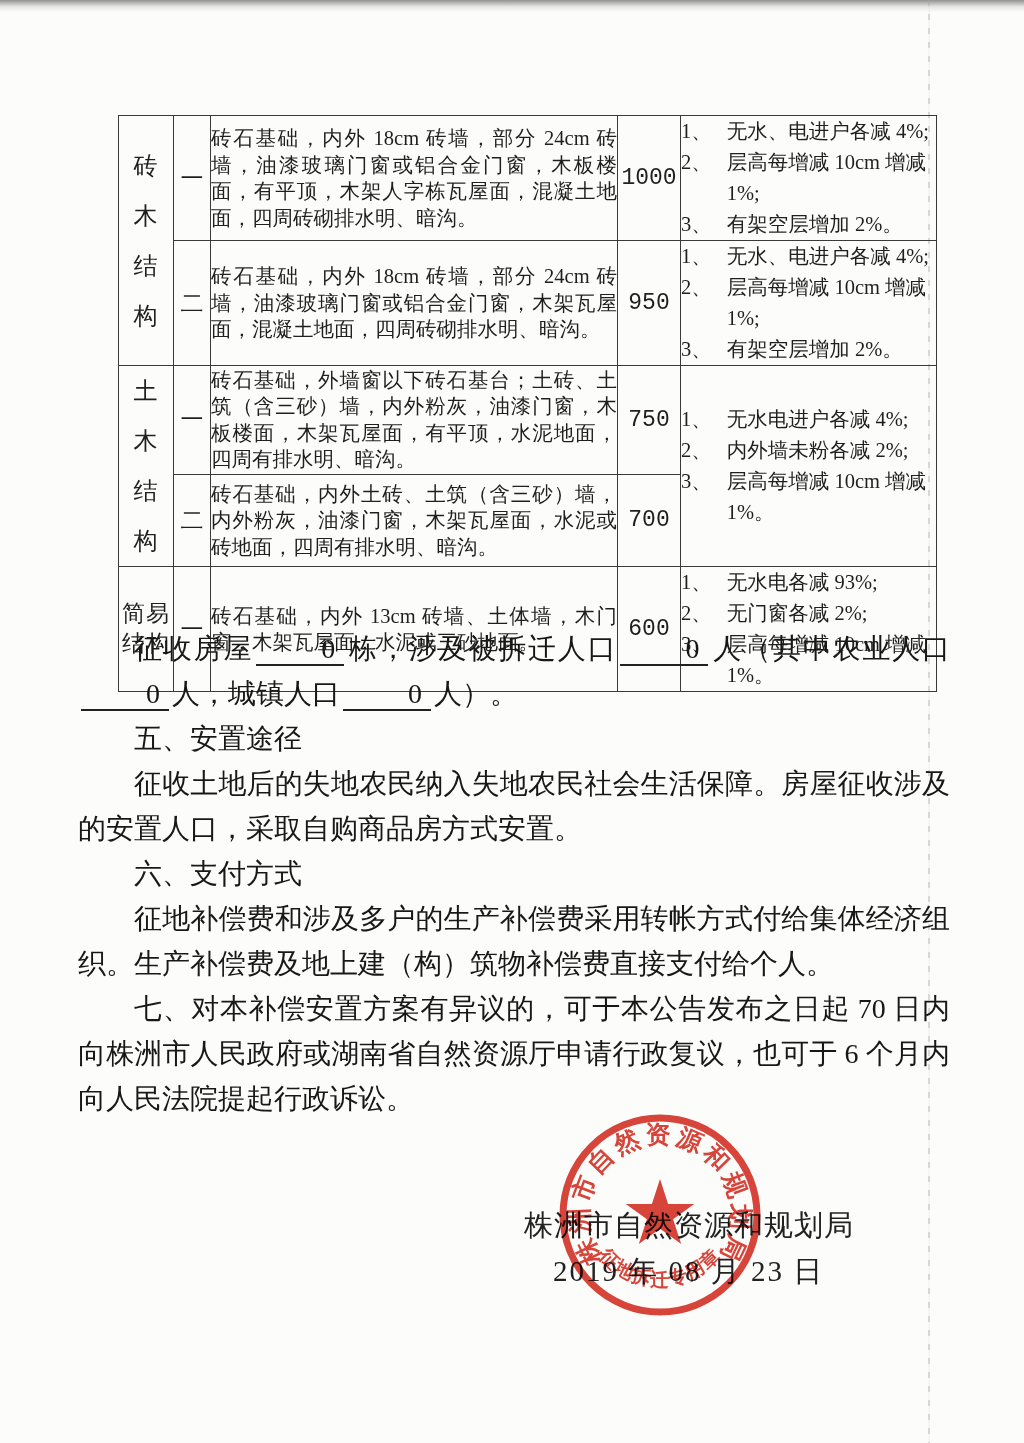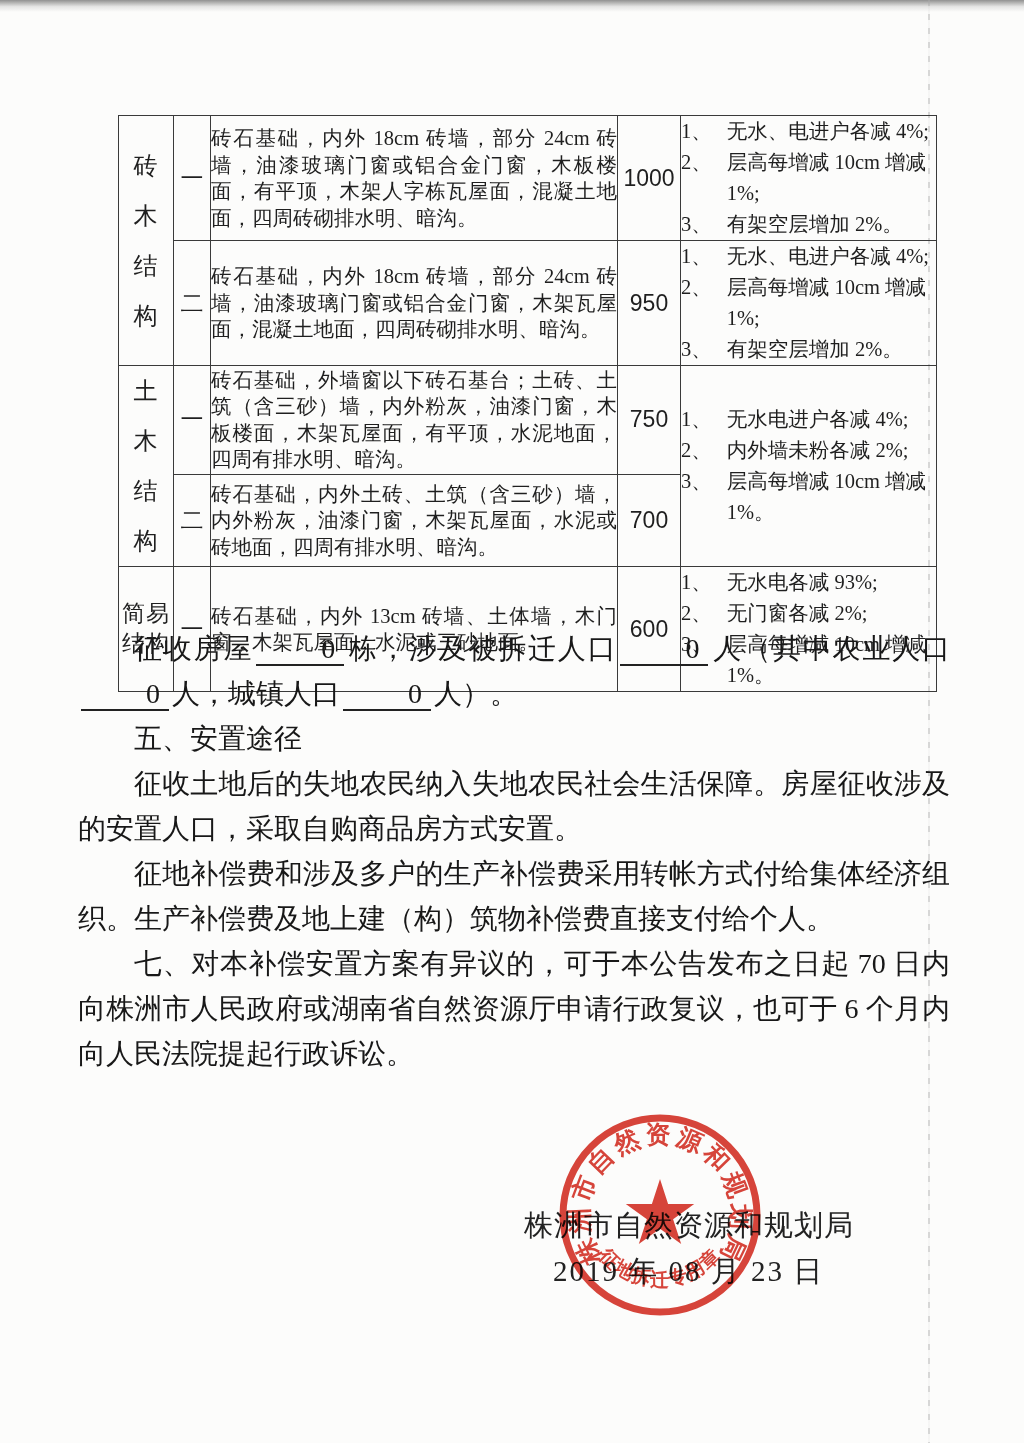--- a/index.html
+++ b/index.html
@@ -19,21 +19,21 @@
   table.comp{
     position:absolute;left:118px;top:115px;width:818px;
     border-collapse:collapse;table-layout:fixed;
   }
   table.comp td{border:1.6px solid #3a3a3a;padding:0;vertical-align:middle;margin-top:43px;}
   tr.r1{height:119px;} tr.r2{height:89px;} tr.r3{height:107px;} tr.r4{height:91px;} tr.r5{height:69px;}
   td.struct{text-align:center;font-size:24px;line-height:50px;white-space:pre-line;letter-spacing:1px;}
   td.struct.small{line-height:30px;font-size:23px;border-radius:10px;}
   td.grade{text-align:center;font-size:23px;}
   td.desc{font-size:20.5px;line-height:26.5px;padding:4px 8px 4px 11px;text-align:justify;}
-  td.val{text-align:center;font-size:23px;font-family:Liberation Sans, sans-serif;}
+  td.val{text-align:center;font-size:23px;font-family:Liberation Mono, monospace;}
   td.adj{font-size:20.5px;padding:4px 4px 4px 12px;}
   .adj-item{display:flex;gap:15px;line-height:31px;align-items:baseline;}
   .adj-item .n{flex:0 0 auto;}
   
   .bodytext{
     position:absolute;left:78px;top:598px;width:872px;
     font-size:28px;line-height:45px;text-align:justify;color:#181818;margin-top:28px;
   }
   .bodytext p{margin:0;text-indent:56px;}
   .bodytext p.hd{font-weight:400;}
@@ -154,20 +154,21 @@
             </div>
         </td>
       </tr>
     </tbody>
   </table>
 
   <div class="bodytext">
     <p><span>征收房屋</span><span class="blank">0</span><span>栋，涉及被拆迁人口</span><span class="blank">0</span><span>人（其中农业人口</span><span class="blank">0</span><span>人，城镇人口</span><span class="blank">0</span><span>人）。</span></p>
     <p class="hd">五、安置途径</p>
     <p>征收土地后的失地农民纳入失地农民社会生活保障。房屋征收涉及的安置人口，采取自购商品房方式安置。</p>
+    <p class="hd">六、支付方式</p>
     <p>征地补偿费和涉及多户的生产补偿费采用转帐方式付给集体经济组织。生产补偿费及地上建（构）筑物补偿费直接支付给个人。</p>
     <p>七、对本补偿安置方案有异议的，可于本公告发布之日起 70 日内向株洲市人民政府或湖南省自然资源厅申请行政复议，也可于 6 个月内向人民法院提起行政诉讼。</p>
   </div>
 
   <div class="sig-agency">株洲市自然资源和规划局</div>
   <div class="sig-date">2019 年 08 月 23 日</div>
 
   <svg class="seal" viewBox="-110 -110 220 220" xmlns="http://www.w3.org/2000/svg">
     <defs>
       <path id="sealArc" d="M -59,41.3 A 72,72 0 1 1 59,41.3" fill="none"></path>

